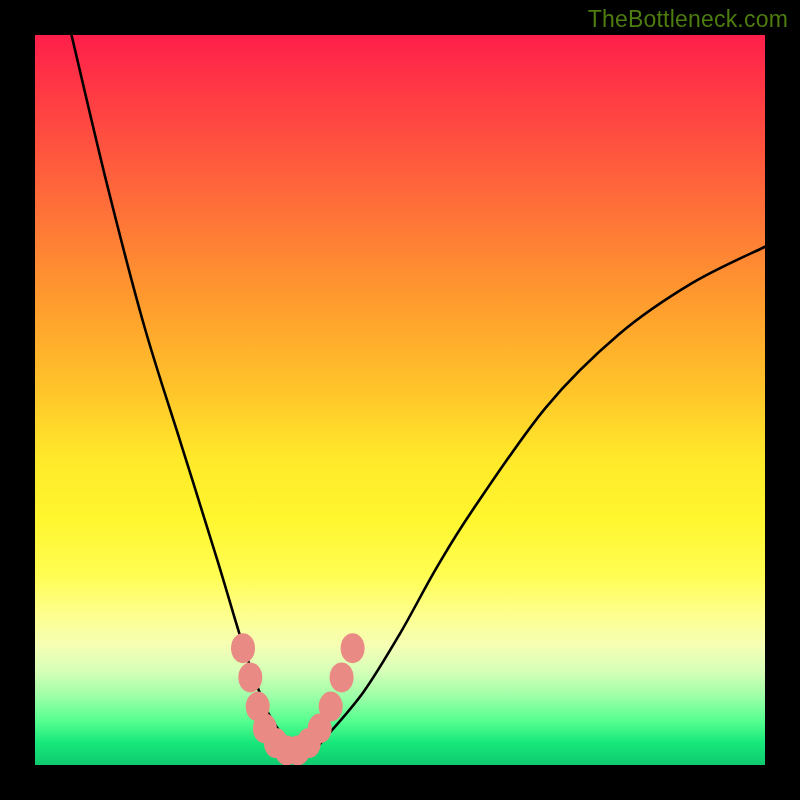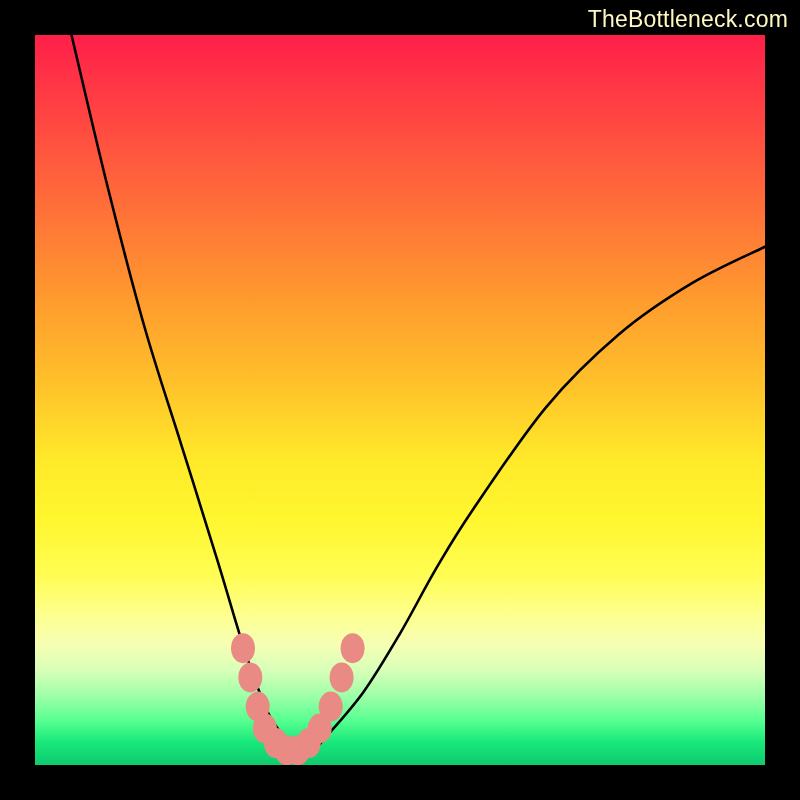--- a/index.html
+++ b/index.html
@@ -38,21 +38,21 @@
       #9fffa8 90.5%,
       #55ff90 94%,
       #17e77a 97%,
       #0fca6f 100%);
     overflow: hidden;
   }
   .watermark {
     position: absolute;
     top: 6px;
     right: 12px;
-    color: #fef9c3;
+    color: #4d7c0f;
     font-size: 23px;
     letter-spacing: 0.2px;
     font-weight: 400;
   }
   svg.curve {
     position: absolute;
     left: 0; top: 0;
     width: 730px; height: 730px;
   }
 </style>

